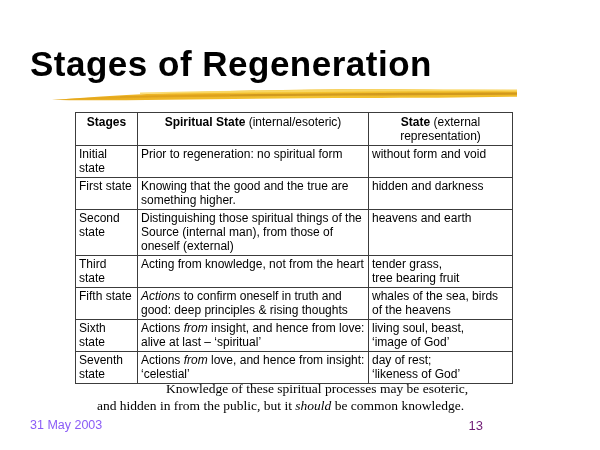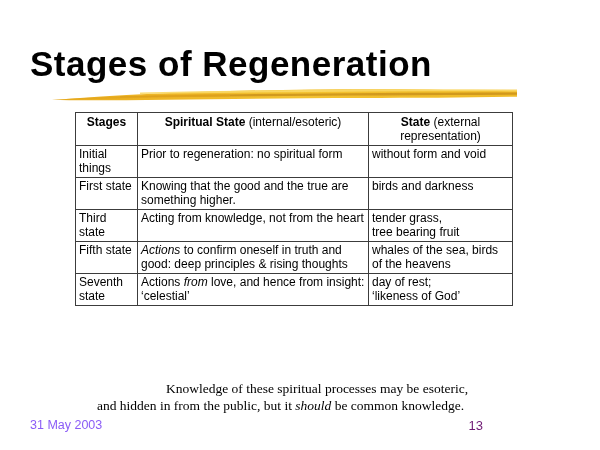--- a/index.html
+++ b/index.html
@@ -69,39 +69,50 @@
     </colgroup>
     <thead>
       <tr>
         <th class="h1"><span class="b">Stages</span></th>
         <th class="h2"><span class="b">Spiritual State</span><span> (internal/esoteric)</span></th>
         <th class="h3"><span class="b">State</span><span> (external representation)</span></th>
       </tr>
     </thead>
     <tbody>
       <tr>
-        <td class="c1">Initial things</td>
+        <td class="c1">Initial state</td>
         <td class="c2"><span>Prior to regeneration: no spiritual form</span></td>
         <td class="c3">without form and void</td>
       </tr>
       <tr>
         <td class="c1">First state</td>
         <td class="c2"><span>Knowing that the good and the true are something higher.</span></td>
-        <td class="c3">birds and darkness</td>
+        <td class="c3">hidden and darkness</td>
+      </tr>
+      <tr>
+        <td class="c1">Second state</td>
+        <td class="c2"><span>Distinguishing those spiritual things of the Source (internal man), from those of oneself (external)</span></td>
+        <td class="c3">heavens and earth</td>
       </tr>
       <tr>
         <td class="c1">Third state</td>
         <td class="c2"><span>Acting from knowledge, not from the heart</span></td>
         <td class="c3">tender grass,
 tree bearing fruit</td>
       </tr>
       <tr>
         <td class="c1">Fifth state</td>
         <td class="c2"><span class="i">Actions</span><span> to confirm oneself in truth and good: deep principles &amp; rising thoughts</span></td>
         <td class="c3">whales of the sea, birds of the heavens</td>
+      </tr>
+      <tr>
+        <td class="c1">Sixth state</td>
+        <td class="c2"><span>Actions </span><span class="i">from</span><span> insight, and hence from love: alive at last – ‘spiritual’</span></td>
+        <td class="c3">living soul, beast,
+‘image of God’</td>
       </tr>
       <tr>
         <td class="c1">Seventh state</td>
         <td class="c2"><span>Actions </span><span class="i">from</span><span> love, and hence from insight: ‘celestial’</span></td>
         <td class="c3">day of rest;
 ‘likeness of God’</td>
       </tr>
     </tbody>
   </table>
 

